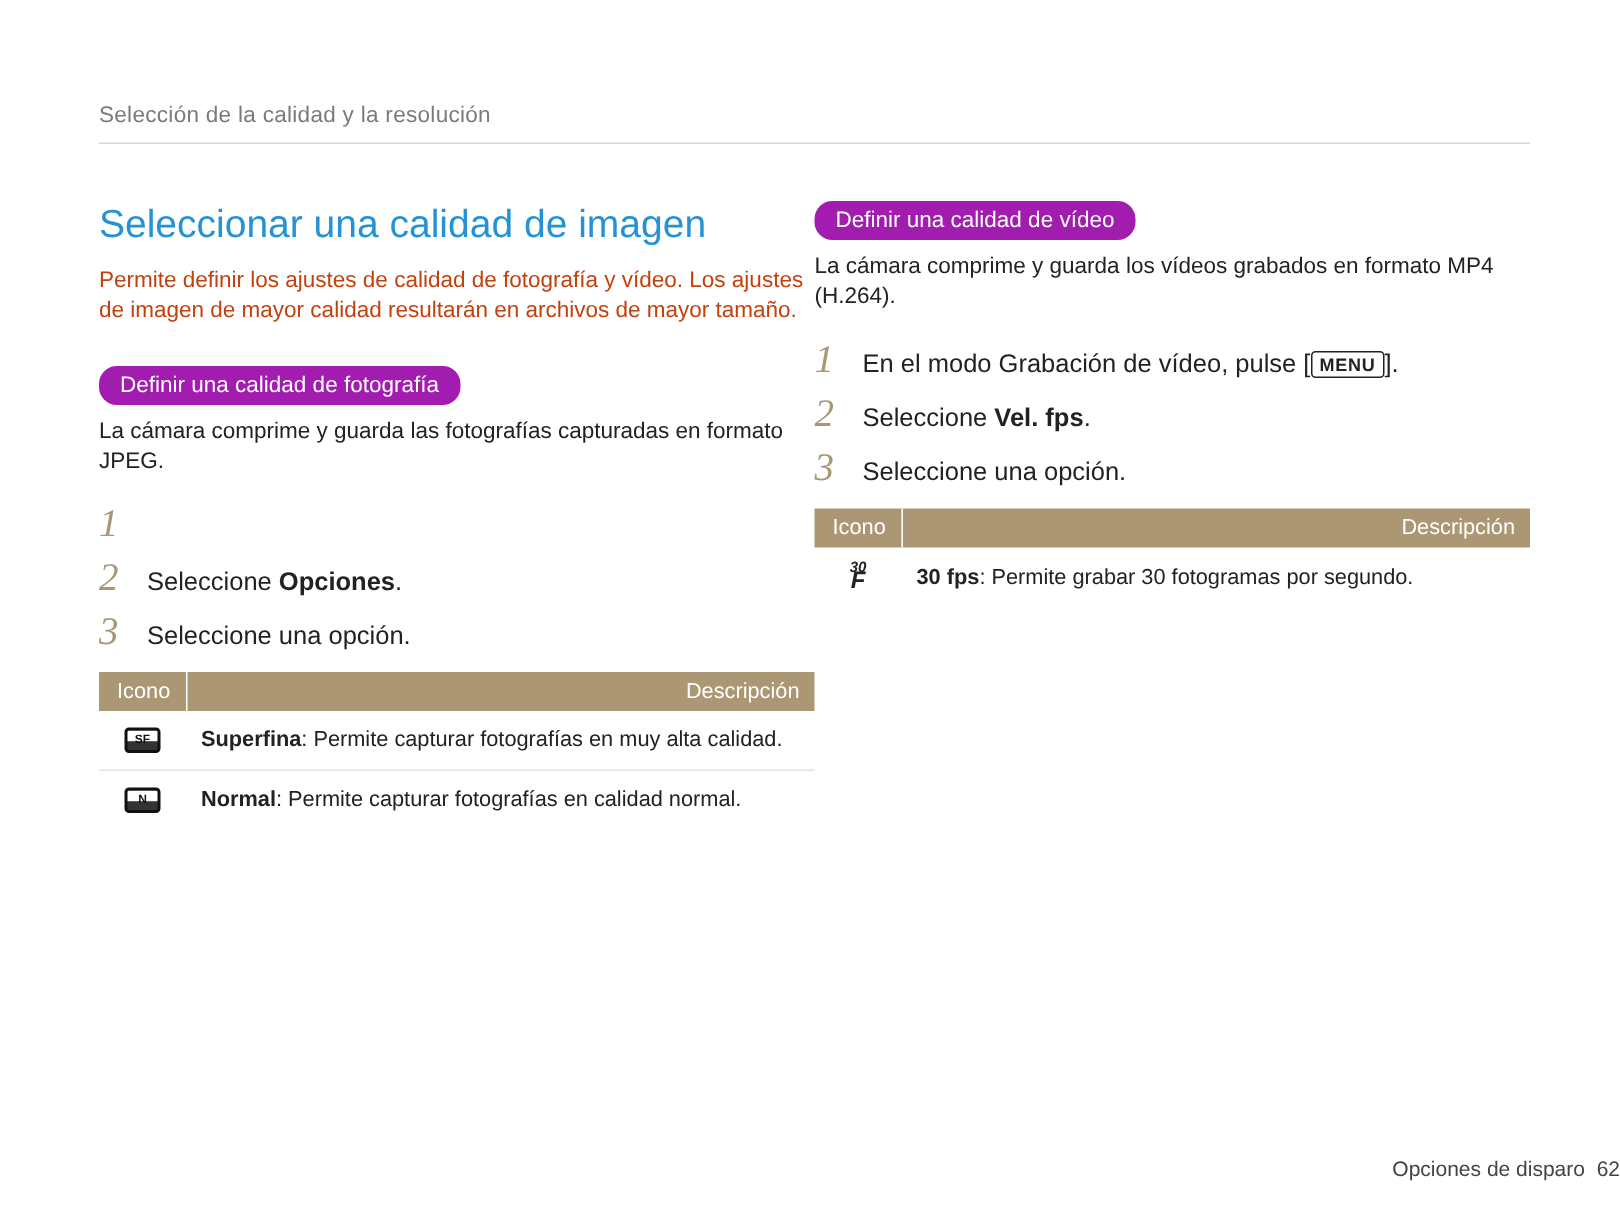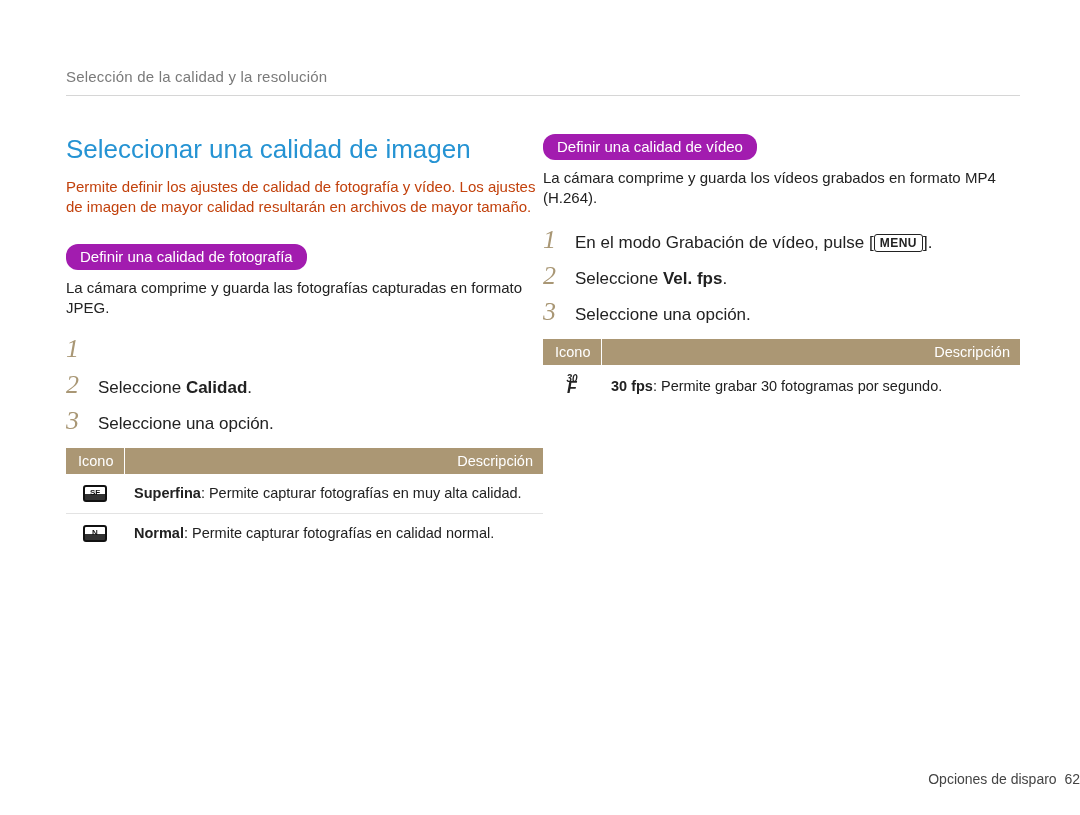--- a/index.html
+++ b/index.html
@@ -165,21 +165,21 @@
     <div class="pill">Definir una calidad de fotografía</div>
     <p class="subtext">La cámara comprime y guarda las fotografías capturadas en formato JPEG.</p>
 
     <ol class="steps">
       <li class="step">
         <span class="step-num">1</span>
       </li>
       <li class="step">
         <span class="step-num">2</span>
         <span>
-          <span>Seleccione </span><b>Calidad</b><span>.</span>
+          <span>Seleccione </span><b>Opciones</b><span>.</span>
         </span>
       </li>
       <li class="step">
         <span class="step-num">3</span>
         <span>Seleccione una opción.</span>
       </li>
     </ol>
 
     <table class="tbl">
       <thead>

